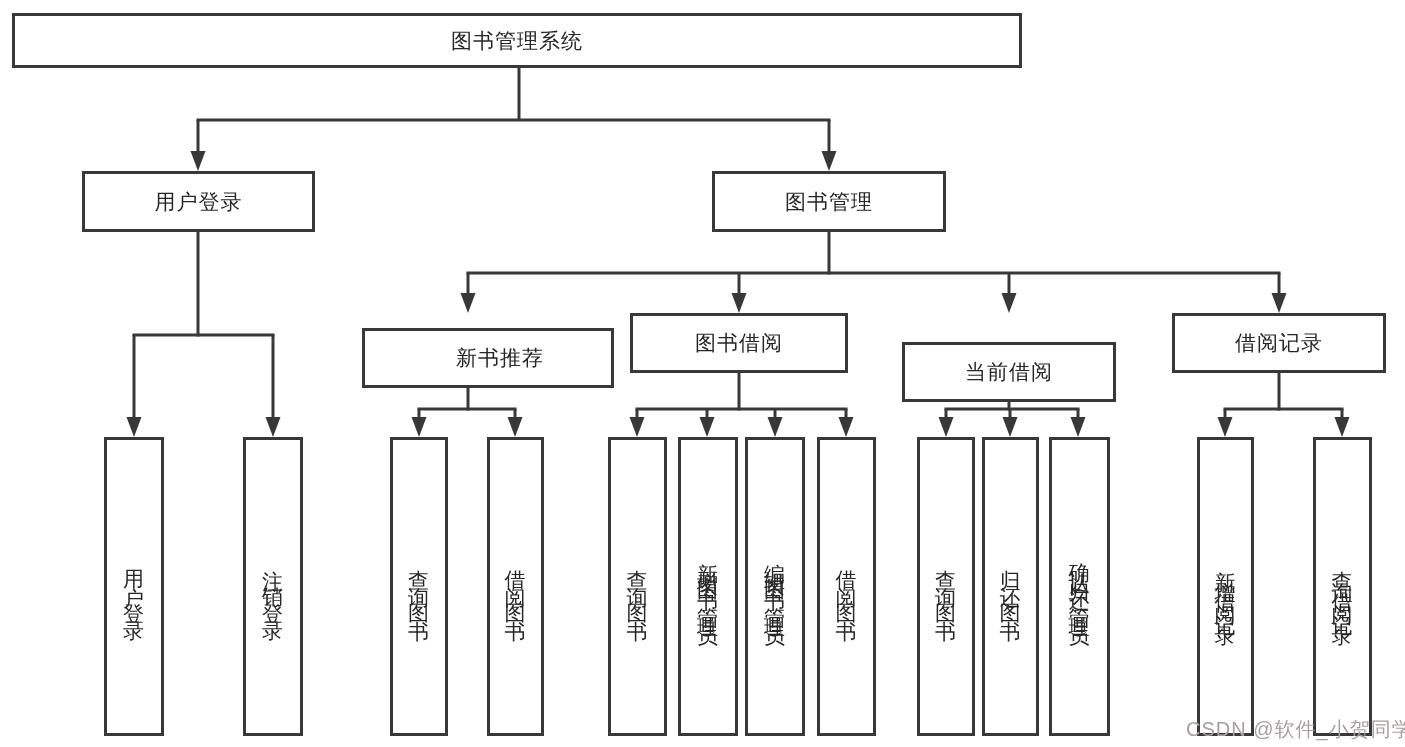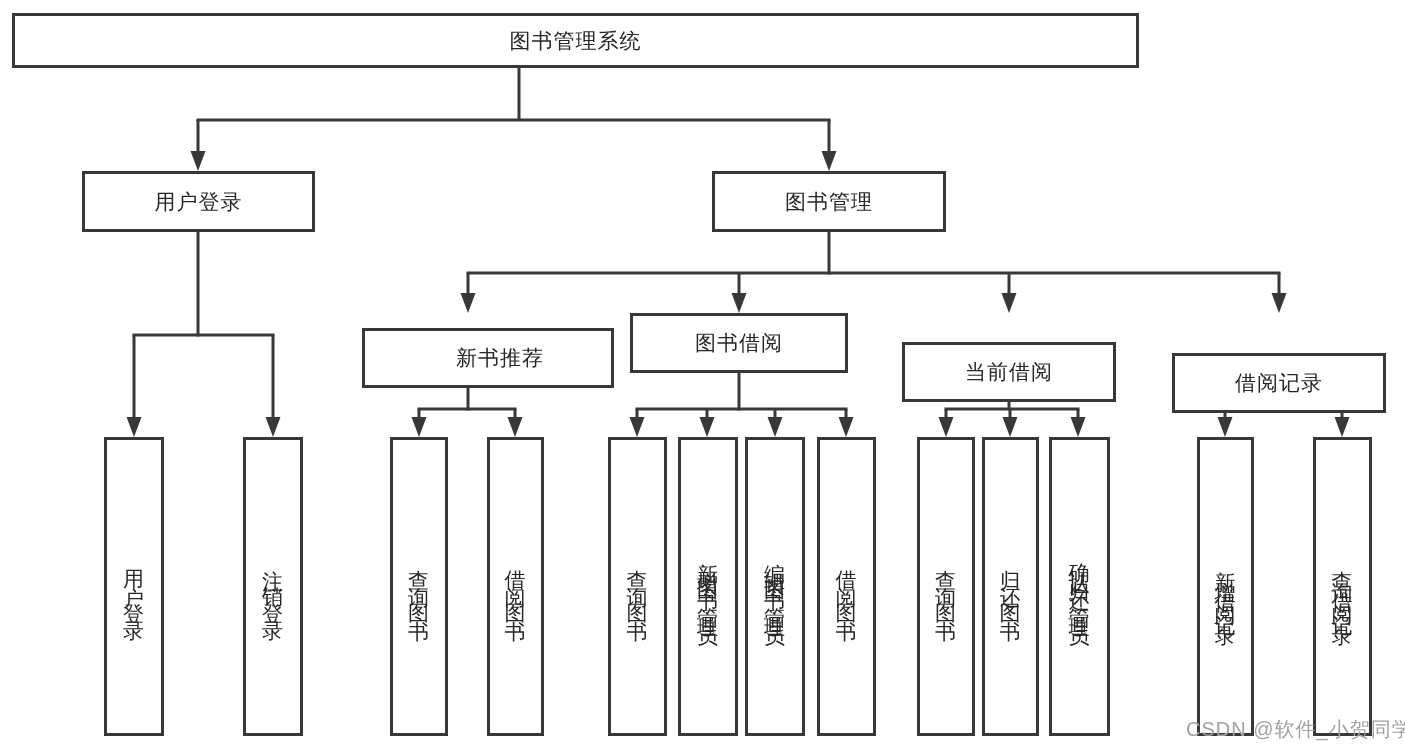--- a/index.html
+++ b/index.html
@@ -27,27 +27,27 @@
   .vtext{
     writing-mode:vertical-rl;
     text-orientation:mixed;
     letter-spacing:17px;
     line-height:1;
     white-space:nowrap;
   }
   .vtext.sp-mid{letter-spacing:11px;}
   .vtext.sp-long{letter-spacing:9px;}
   
-  #n-root{left:12px;top:13px;width:1127px;height:55px;}
+  #n-root{left:12px;top:13px;width:1010px;height:55px;}
   #n-user{left:82px;top:171px;width:233px;height:61px;}
   #n-mgmt{left:712px;top:171px;width:234px;height:61px;justify-content:center;}
   #n-l3-1{left:362px;top:328px;width:252px;height:60px;padding-left:24px;}
   #n-l3-2{left:630px;top:313px;width:218px;height:60px;}
   #n-l3-3{left:902px;top:313px;width:214px;height:60px;margin-top:29px;}
-  #n-l3-4{left:1172px;top:313px;width:214px;height:60px;margin-top:40px;}
+  #n-l3-4{left:1172px;top:313px;width:214px;height:60px;}
   #n-u1{left:104px;width:60px;}
   #n-u2{left:243px;width:60px;}
   #n-nb1{left:390px;width:58px;}
   #n-nb2{left:487px;width:57px;}
   #n-bb1{left:608px;width:59px;}
   #n-bb2{left:678px;width:60px;}
   #n-bb3{left:745px;width:60px;}
   #n-bb4{left:817px;width:59px;}
   #n-cb1{left:917px;width:58px;}
   #n-cb2{left:982px;width:57px;}

